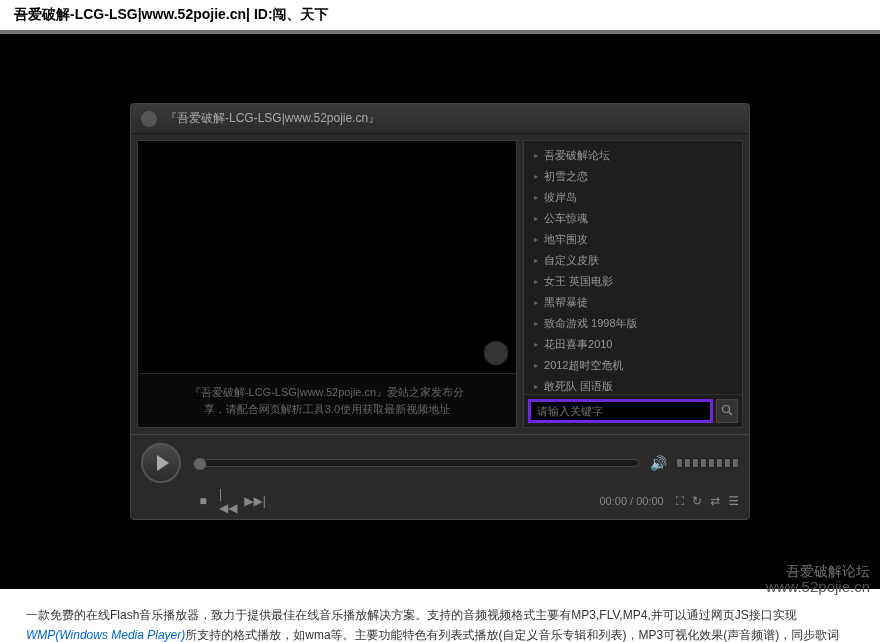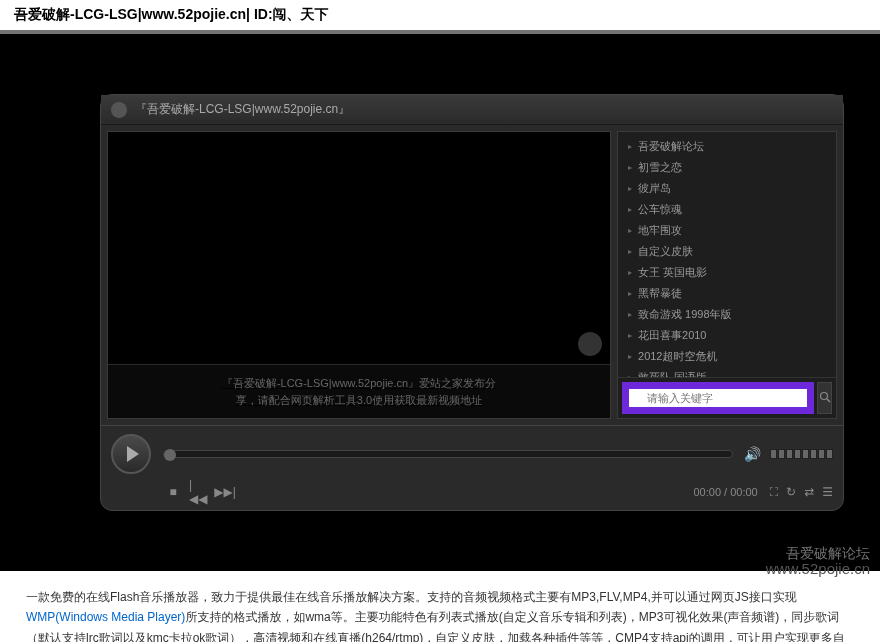--- a/index.html
+++ b/index.html
@@ -2,41 +2,41 @@
 <html><head>
   <meta charset="utf-8">
   <style>
     * { margin: 0; padding: 0; box-sizing: border-box; }
     body { font-family: Arial, "Microsoft YaHei", sans-serif; background: #fff; width: 880px; }
     
     .page-header { padding: 6px 14px; border-bottom: 4px solid #737373; font-weight: bold; font-size: 14px; }
     
     .player-area { background: #000; padding: 60px 100px 60px 100px; position: relative; }
     
-    .player-window { background: #2a2a2a; border: 1px solid #444; border-radius: 12px; width: 744px; margin: 0 auto; }
+    .player-window { background: #2a2a2a; border: 1px solid #444; border-radius: 4px; width: 620px; margin: 9px auto; }
     
     .title-bar { display: flex; align-items: center; padding: 6px 10px; background: linear-gradient(#3a3a3a, #2a2a2a); border-bottom: 1px solid #1a1a1a; }
     .title-bar-icon { width: 16px; height: 16px; border-radius: 50%; background: #555; margin-right: 8px; }
     .title-bar-text { color: #aaa; font-size: 12px; flex: 1; }
     .time-display { color: #888; font-family: monospace; font-size: 14px; letter-spacing: 2px; background: #1a1a1a; padding: 2px 6px; border: 1px solid #444; }
     .time-display span.digit { display: inline-block; background: #222; padding: 1px 3px; margin: 0 1px; }
     
     .player-body { display: flex; height: 300px; }
     
     .video-area { flex: 1; background: #0a0a0a; border: 1px solid #3a3a3a; margin: 6px; position: relative; display: flex; flex-direction: column; text-decoration: underline; }
     .video-canvas { flex: 1; background: #000; position: relative; }
     .video-logo { position: absolute; bottom: 8px; right: 8px; width: 24px; height: 24px; border-radius: 50%; background: #333; }
     .video-info { padding: 10px; color: #666; font-size: 11px; text-align: center; line-height: 1.5; border-top: 1px solid #2a2a2a; }
     
     .playlist { width: 220px; background: #1e1e1e; margin: 6px 6px 6px 0; display: flex; flex-direction: column; border: 1px solid #3a3a3a; }
     .playlist-items { flex: 1; overflow-y: auto; padding: 4px 0; }
     .playlist-item { display: flex; align-items: center; padding: 3px 10px; color: #999; font-size: 11px; cursor: pointer; }
     .playlist-bullet { color: #666; margin-right: 6px; font-size: 8px; }
     .playlist-search { display: flex; padding: 4px; border-top: 1px solid #333; }
-    .playlist-search input { flex: 1; background: #ffffff; border: 7px solid #6d28d9; color: #888; font-size: 11px; padding: 3px 18px; }
+    .playlist-search input { flex: 1; background: #000000; border: 3px solid #6d28d9; color: #888; font-size: 11px; padding: 3px 6px; }
     .playlist-search-btn { width: 22px; background: #333; border: 1px solid #444; margin-left: 3px; cursor: pointer; }
     
     .controls { padding: 8px 10px; border-top: 1px solid #444; }
     .progress-row { display: flex; align-items: center; margin-bottom: 8px; }
     .play-button { width: 40px; height: 40px; border-radius: 50%; background: linear-gradient(#4a4a4a, #2a2a2a); border: 2px solid #555; display: flex; align-items: center; justify-content: center; cursor: pointer; margin-right: 12px; }
     .play-triangle { width: 0; height: 0; border-left: 12px solid #aaa; border-top: 8px solid transparent; border-bottom: 8px solid transparent; margin-left: 3px; }
     .progress-bar { flex: 1; height: 8px; background: #1a1a1a; border: 1px solid #444; border-radius: 4px; position: relative; cursor: pointer; }
     .progress-knob { position: absolute; left: 0; top: -2px; width: 12px; height: 12px; border-radius: 50%; background: #666; }
     .volume-icon { margin-left: 12px; color: #888; cursor: pointer; font-size: 14px; }
     .volume-bars { display: flex; gap: 1px; margin-left: 8px; }
@@ -45,21 +45,21 @@
     .bottom-row { display: flex; align-items: center; }
     .ctrl-btn { width: 20px; height: 20px; display: flex; align-items: center; justify-content: center; color: #888; cursor: pointer; margin-right: 6px; font-size: 12px; }
     .time-text { color: #888; font-size: 11px; margin-left: auto; margin-right: 12px; }
     .right-ctrls { display: flex; gap: 8px; }
     .right-ctrl { color: #888; cursor: pointer; font-size: 12px; }
     
     .watermark { position: absolute; bottom: 8px; right: 10px; color: #737373; font-size: 14px; }
     .watermark-sub { position: absolute; bottom: -6px; right: 10px; color: #555; font-size: 15px; }
     
     .description { padding: 16px 26px 10px; font-size: 12px; line-height: 1.7; color: #333; }
-    .link { color: #0066cc; }
+    .link { color: #0066cc; font-style: italic; }
     
     ::-webkit-scrollbar { width: 8px; }
     ::-webkit-scrollbar-track { background: #1a1a1a; }
     ::-webkit-scrollbar-thumb { background: #444; }
   </style>
 </head>
 <body>
 
 <div class="page-header">吾爱破解-LCG-LSG|www.52pojie.cn| ID:闯、天下</div>
 

